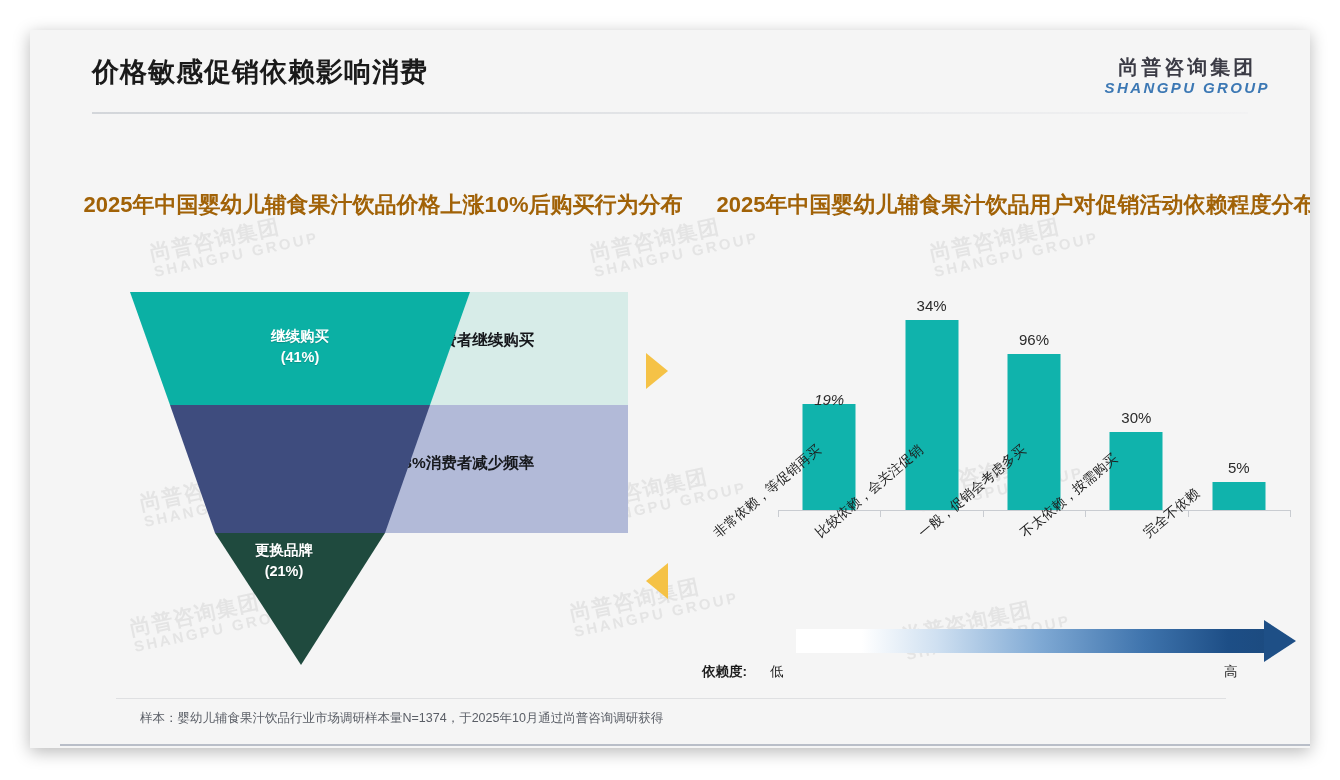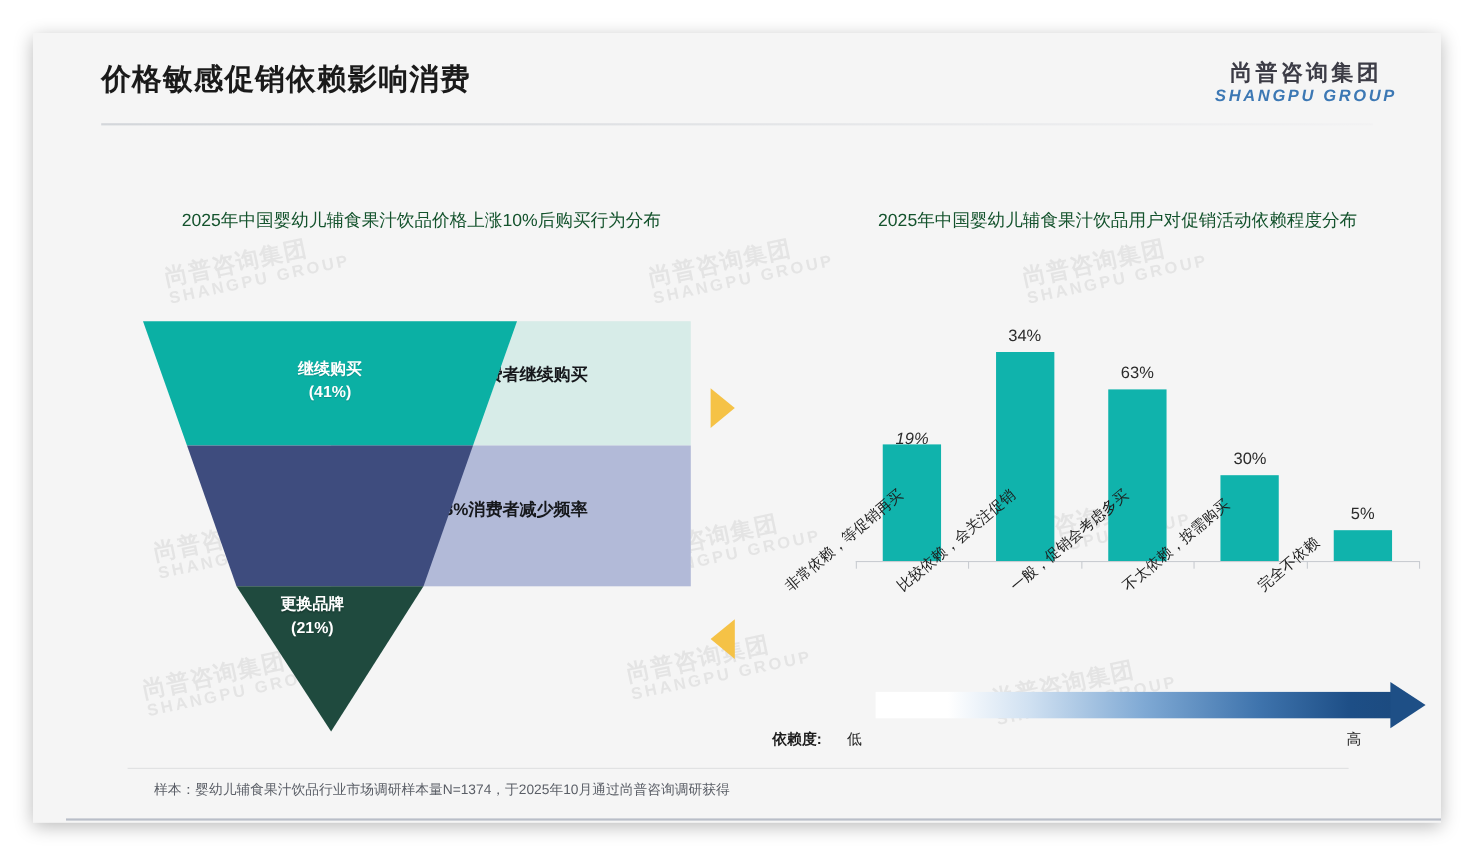--- a/index.html
+++ b/index.html
@@ -43,21 +43,21 @@
     position:absolute;left:62px;top:82px;width:1156px;height:2px;
     background:linear-gradient(to right,#d3d6da,#e9eaec 70%,#f2f2f3);
   }
   .logo{position:absolute;right:40px;top:26px;text-align:center;}
   .logo .cn{font-size:20px;font-weight:bold;color:#3c3c46;letter-spacing:3px;line-height:1.15;}
   .logo .en{font-size:15px;font-weight:bold;font-style:italic;color:#3c78b4;letter-spacing:2.4px;line-height:1.2;}
 
   
   .chart-title{
     position:absolute;z-index:4;
-    font-size:16px;font-weight:normal;color:#14532d;
+    font-size:22px;font-weight:bold;color:#a16207;
     text-align:center;line-height:1.40;
   }
   #left-title{left:38px;top:160px;width:630px;}
   #right-title{left:676px;top:160px;width:620px;}
 
   
   .funnel-wrap{position:absolute;left:0;top:0;width:640px;height:718px;z-index:3;}
   .fpanel{position:absolute;left:271px;width:327px;}
   .fpanel .ptext{
     position:absolute;left:0;width:327px;
@@ -202,21 +202,21 @@
         <div class="bar-val" style="bottom:102px;font-style:italic;">19%</div>
       </div>
 
       <div class="bar-col" style="left:102.4px;width:102.4px;height:100%;">
         <div class="bar" style="width:53px;height:190px;"></div>
         <div class="bar-val" style="bottom:196px;">34%</div>
       </div>
 
       <div class="bar-col" style="left:204.8px;width:102.4px;height:100%;">
         <div class="bar" style="width:53px;height:156px;"></div>
-        <div class="bar-val" style="bottom:162px;">63%</div>
+        <div class="bar-val" style="bottom:162px;">96%</div>
       </div>
 
       <div class="bar-col" style="left:307.2px;width:102.4px;height:100%;">
         <div class="bar" style="width:53px;height:78px;"></div>
         <div class="bar-val" style="bottom:84px;">30%</div>
       </div>
 
       <div class="bar-col" style="left:409.6px;width:102.4px;height:100%;">
         <div class="bar" style="width:53px;height:28px;"></div>
         <div class="bar-val" style="bottom:34px;">5%</div>

